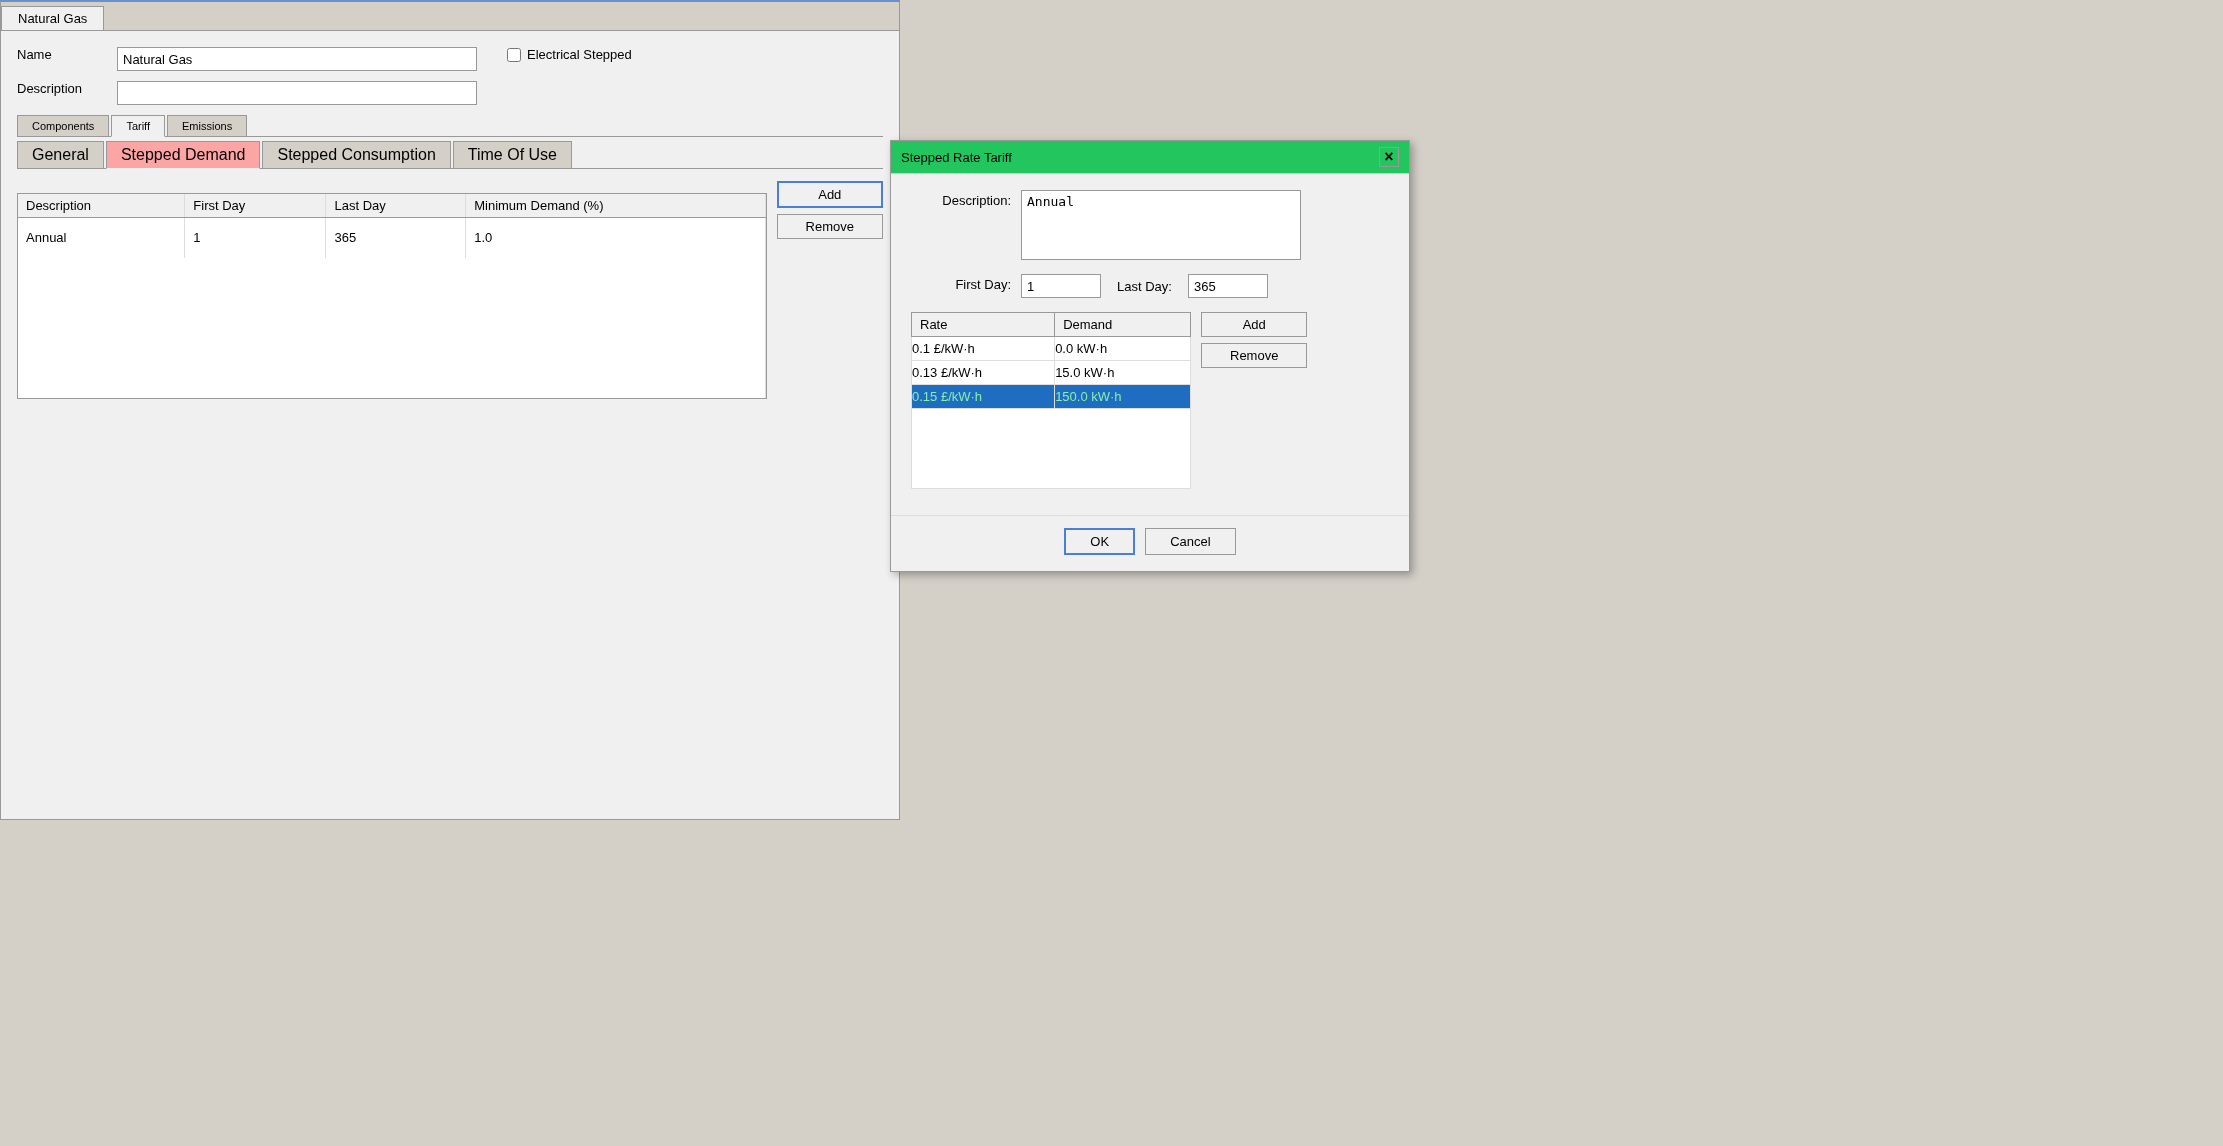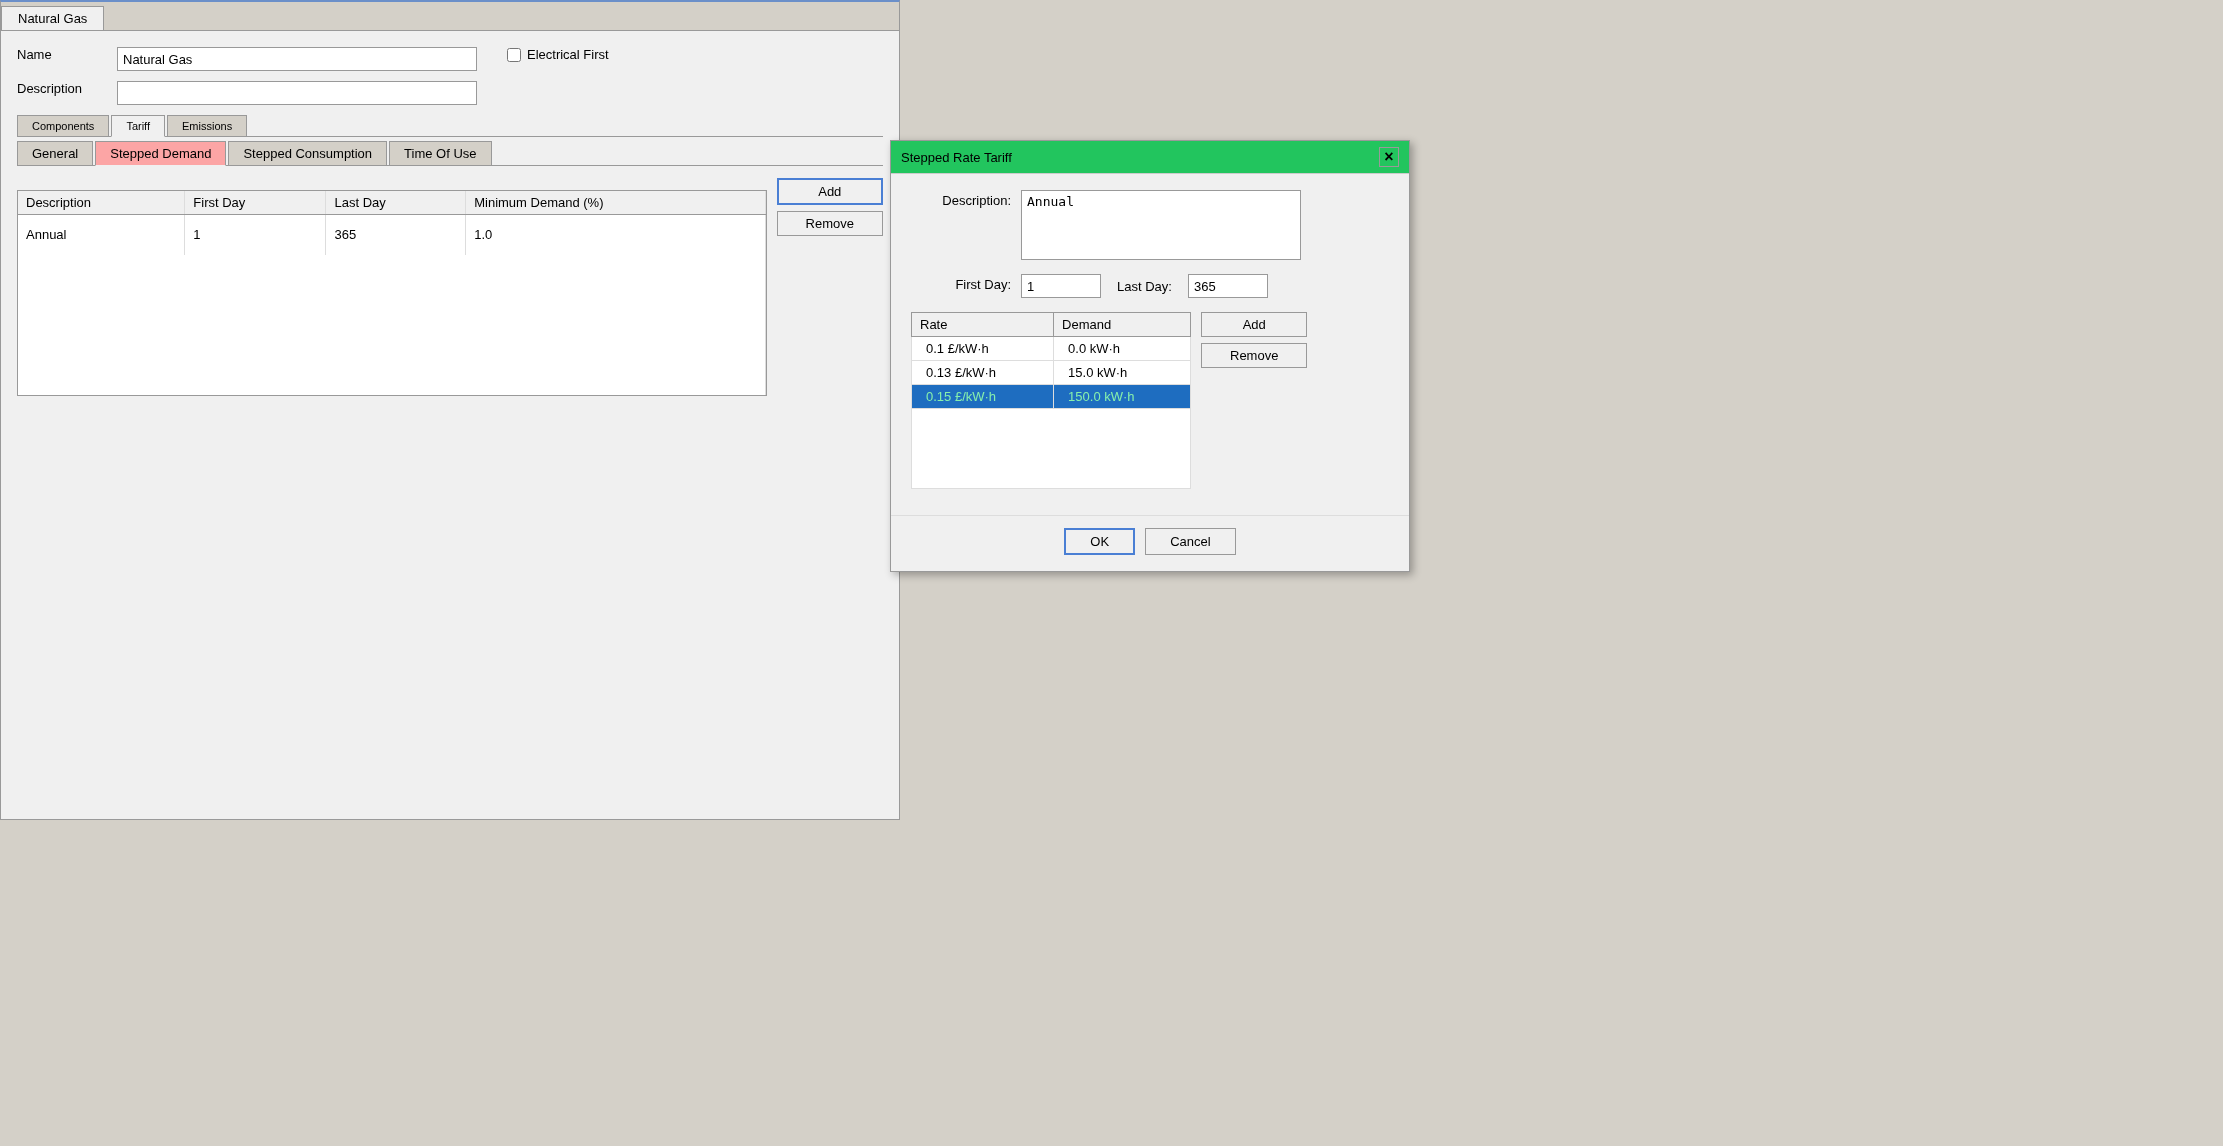--- a/index.html
+++ b/index.html
@@ -116,21 +116,21 @@
       background: #f0f0f0;
       padding-top: 4px;
     }
 
     .sub-tab {
       padding: 4px 14px;
       background: #d4d0c8;
       border: 1px solid #999;
       border-bottom: none;
       cursor: pointer;
-      font-size: 13px;
+      font-size: 16px;
       margin-right: 2px;
     }
 
     .sub-tab.active {
       background: #fca5a5;
       border-bottom: 1px solid #f0f0f0;
       margin-bottom: -1px;
     }
 
     
@@ -306,21 +306,21 @@
     .rate-table th {
       background: #f0f0f0;
       border: 1px solid #999;
       padding: 4px 8px;
       text-align: left;
       font-weight: normal;
     }
 
     .rate-table td {
       border: 1px solid #ddd;
-      padding: 4px 14px;
+      padding: 4px 0;
       background: #fff;
     }
 
     .rate-table tr.selected td {
       background: #1e6dc0;
       color: #86efac;
     }
 
     .dialog-footer {
       display: flex;
@@ -365,21 +365,21 @@
     <div class="window-tab active">Natural Gas</div>
   </div>
 
   <div class="main-content">
 
     <div class="form-row">
       <div class="form-label">Name</div>
       <input class="form-input" style="width: 360px;" type="text" value="Natural Gas">
       <label class="checkbox-label">
         <input class="checkbox-input" type="checkbox" style="">
-        <span>Electrical First</span>
+        <span>Electrical Stepped</span>
       </label>
     </div>
 
     <div class="form-row">
       <div class="form-label">Description</div>
       <input class="form-input" style="width: 360px;" type="text">
     </div>
 
     <div class="tabs-row">
       <div class="nav-tab">Components</div>

